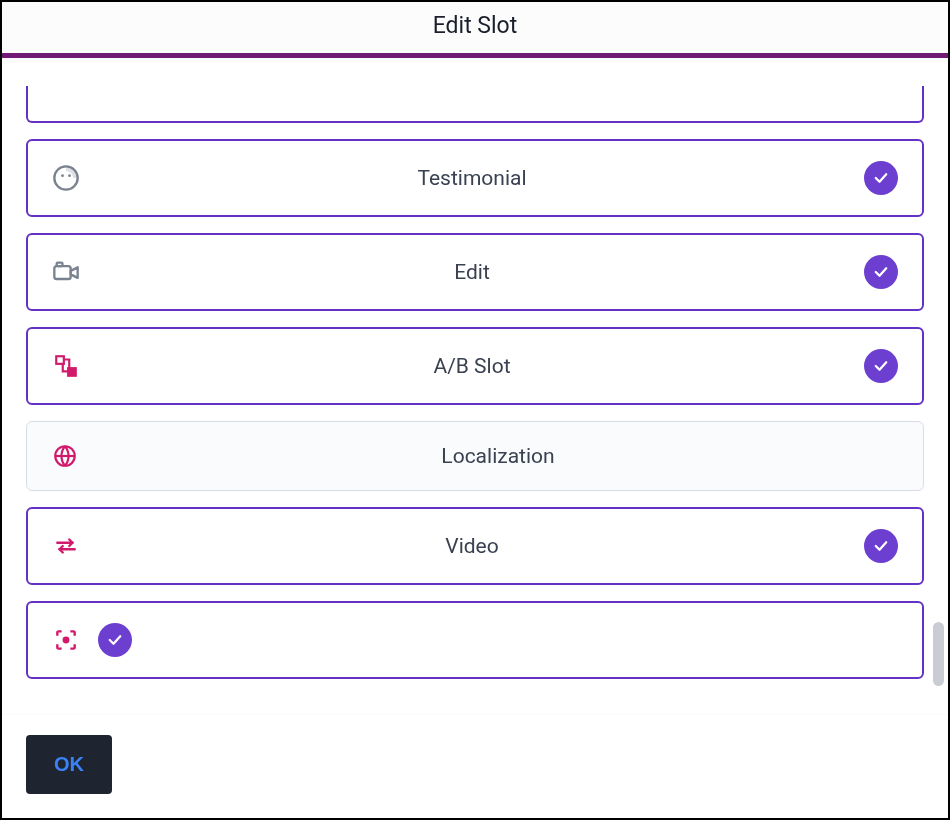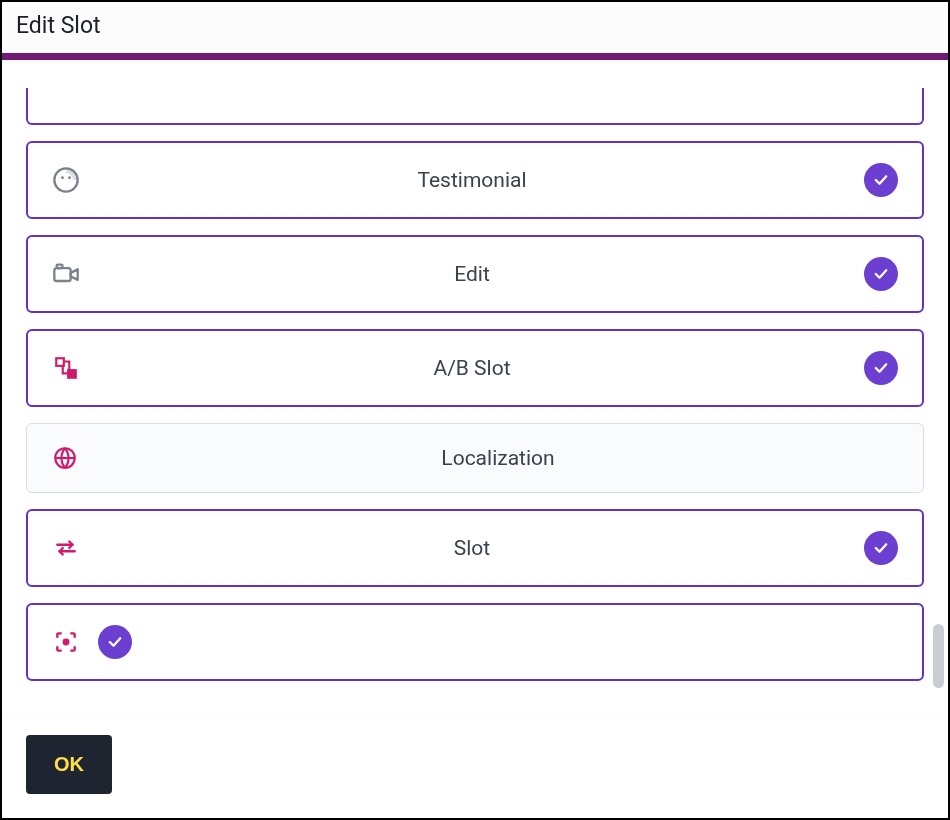--- a/index.html
+++ b/index.html
@@ -18,22 +18,23 @@
       width: 950px;
       height: 820px;
       border: 2px solid #000;
       display: flex;
       flex-direction: column;
       background: #fff;
       position: relative;
     }
     .dialog-header {
       padding: 10px 14px 14px 14px;
-      border-bottom: 7px solid #701a75;
+      border-bottom: 5px solid #701a75;
       background: #fcfcfd;
+      text-align: center;
     }
     .dialog-title {
       font-size: 23px;
       font-weight: 400;
       color: #1a1f2b;
     }
     .dialog-body {
       flex: 1;
       position: relative;
       overflow: hidden;
@@ -96,21 +97,21 @@
     }
     .dialog-footer {
       padding: 20px 24px 24px 24px;
       background: #fff;
       position: relative;
       z-index: 2;
       border-top: 1px solid rgba(0,0,0,0.02);
     }
     .ok-button {
       background: #1e2430;
-      color: #fde047;
+      color: #3b82f6;
       border: none;
       font-size: 20px;
       font-weight: 600;
       padding: 18px 28px;
       border-radius: 4px;
       cursor: pointer;
     }
     
     .fake-scrollbar {
       position: absolute;
@@ -204,21 +205,21 @@
           </div>
           <div class="slot-item">
             <span class="slot-icon">
               <svg viewBox="0 0 24 24" width="26" height="26" fill="none" stroke="#d11a6b" stroke-width="2.2" stroke-linecap="round" stroke-linejoin="round">
         <path d="M4 9 h14"></path>
         <path d="M15 6 l3 3 l-3 3"></path>
         <path d="M20 15 h-14"></path>
         <path d="M9 18 l-3 -3 l3 -3"></path>
       </svg>
             </span>
-            <span class="slot-label">Slot</span>
+            <span class="slot-label">Video</span>
             <div class="check-badge">
     <svg viewBox="0 0 24 24" width="18" height="18" fill="none" stroke="#fff" stroke-width="3" stroke-linecap="round" stroke-linejoin="round">
       <path d="M5 12 l5 5 l9 -10"></path>
     </svg>
   </div>
           </div>
           <div class="slot-item">
             <span class="slot-icon">
               <svg viewBox="0 0 24 24" width="26" height="26" fill="none" stroke="#d11a6b" stroke-width="2.2">
         <path d="M4 4 h4 M4 4 v4"></path>

